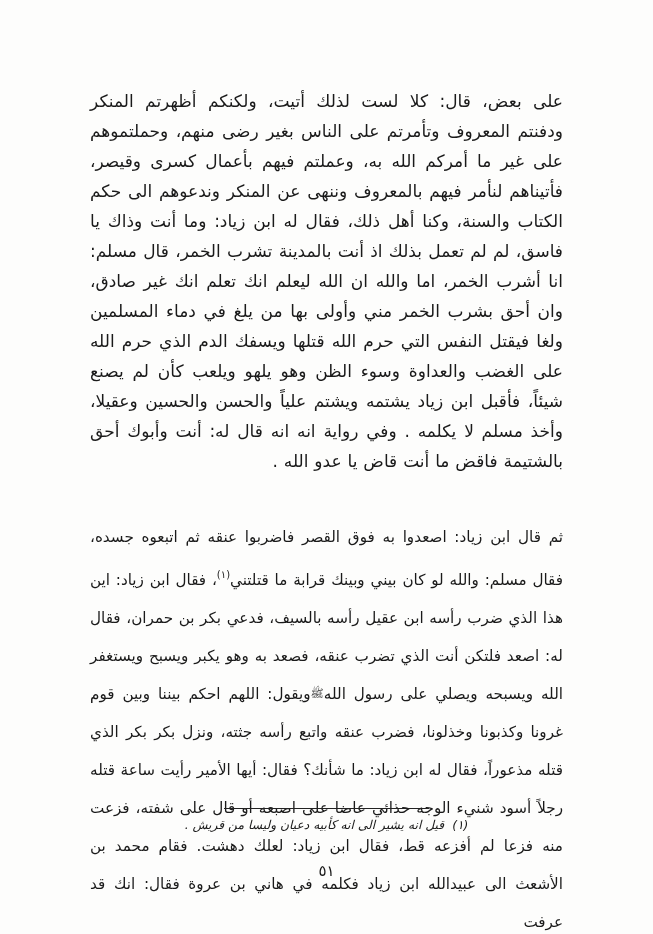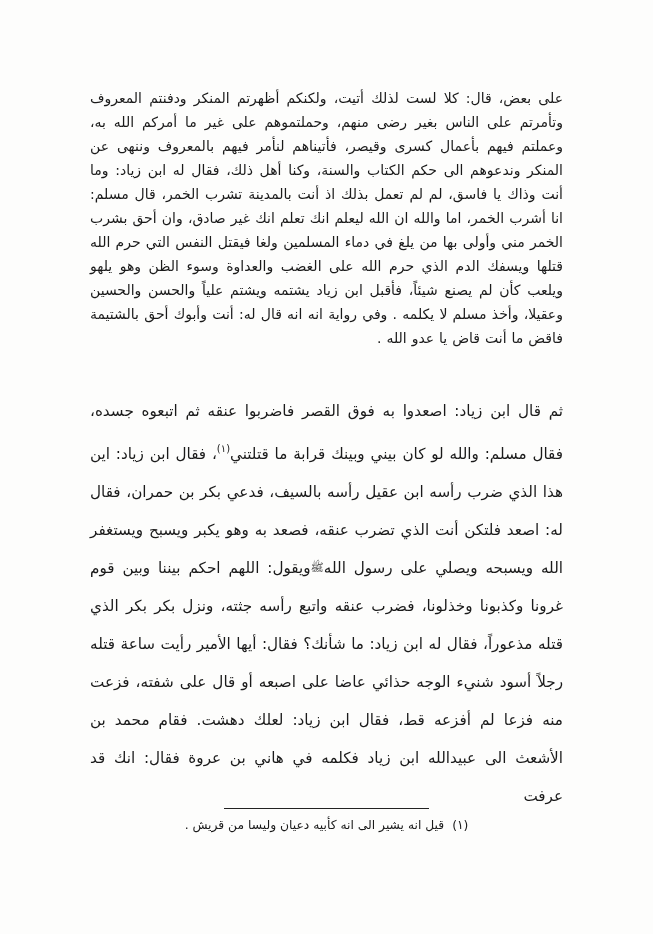--- a/index.html
+++ b/index.html
@@ -21,22 +21,22 @@
     background: #fdfdfc;
   }
   .content {
     position: absolute;
     top: 86px;
     right: 90px;
     left: 90px;
     direction: rtl;
   }
   .para {
-    font-size: 14px;
-    line-height: 24px;
+    font-size: 17px;
+    line-height: 30px;
     text-align: justify;
     text-justify: inter-word;
     margin: 0;
     letter-spacing: 0px;
     word-spacing: 0.5px;
   }
   .para-1 {
     margin-bottom: 0;
   }
   .gap {
@@ -54,20 +54,21 @@
   .footnote-ref {
     font-size: 10px;
     vertical-align: 7px;
   }
   .footnote-wrap {
     position: absolute;
     top: 808px;
     right: 90px;
     left: 90px;
     direction: rtl;
+    font-style: italic;
   }
   .footnote-rule {
     width: 205px;
     height: 1px;
     background: #222;
     margin: 0 auto 6px auto;
   }
   .footnote {
     font-size: 12.3px;
     line-height: 20px;
@@ -101,14 +102,15 @@
 
     <p class="para para-2"><span>ثم قال ابن زياد: اصعدوا به فوق القصر فاضربوا عنقه ثم اتبعوه جسده، فقال مسلم: والله لو كان بيني وبينك قرابة ما قتلتني</span><span class="footnote-ref">(١)</span><span>، فقال ابن زياد: اين هذا الذي ضرب رأسه ابن عقيل رأسه بالسيف، فدعي بكر بن حمران، فقال له: اصعد فلتكن أنت الذي تضرب عنقه، فصعد به وهو يكبر ويسبح ويستغفر الله ويسبحه ويصلي على رسول الله</span><span class="seal">ﷺ</span><span>ويقول: اللهم احكم بيننا وبين قوم غرونا وكذبونا وخذلونا، فضرب عنقه واتبع رأسه جثته، ونزل بكر بكر الذي قتله مذعوراً، فقال له ابن زياد: ما شأنك؟ فقال: أيها الأمير رأيت ساعة قتله رجلاً أسود شنيء الوجه حذائي عاضا على اصبعه أو قال على شفته، فزعت منه فزعا لم أفزعه قط، فقال ابن زياد: لعلك دهشت. فقام محمد بن الأشعث الى عبيدالله ابن زياد فكلمه في هاني بن عروة فقال: انك قد عرفت</span></p>
 
   </div>
 
   <div class="footnote-wrap">
     <div class="footnote-rule"></div>
     <p class="footnote"><span class="fn-num">(١)</span><span>قيل انه يشير الى انه كأبيه دعيان وليسا من قريش .</span></p>
   </div>
 
+  <div class="page-number">٥١</div>
 
 </div>
 
 </body></html>

